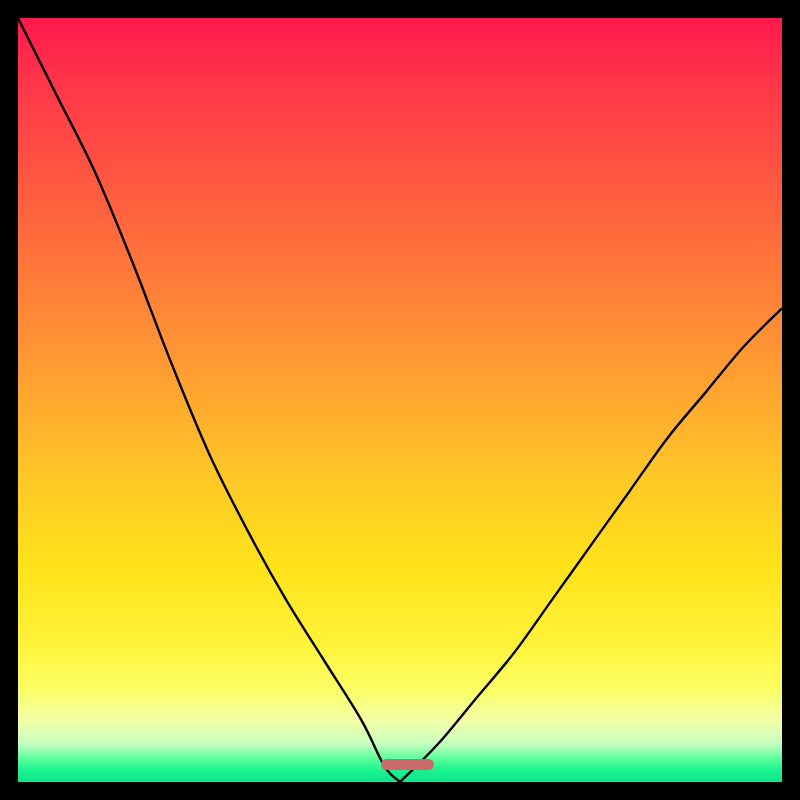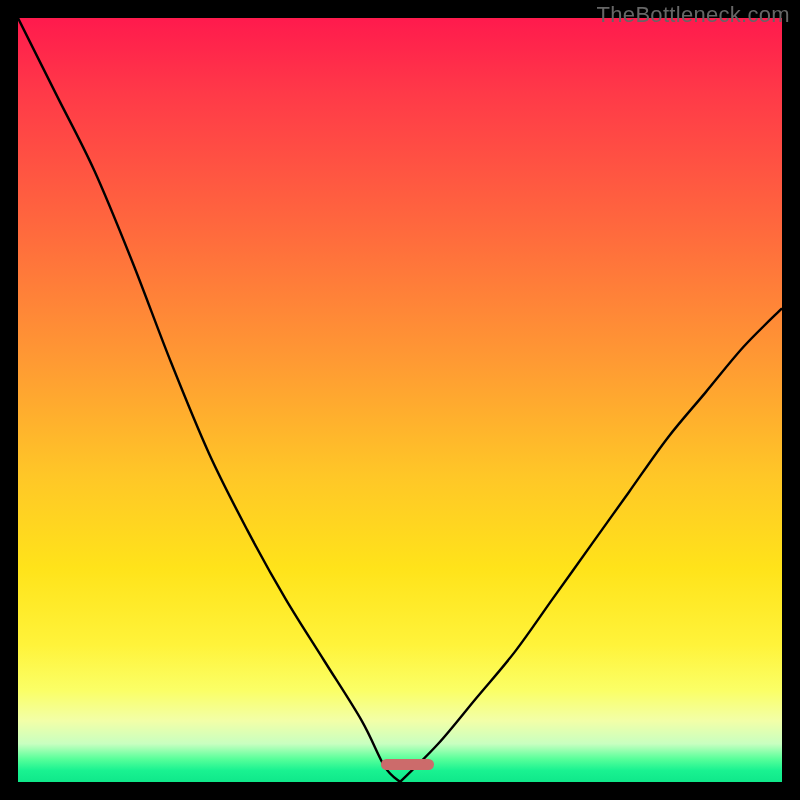--- a/index.html
+++ b/index.html
@@ -81,14 +81,13 @@
     <svg class="curve-svg" viewBox="0 0 764 764" preserveAspectRatio="none">
 
       <path id="left-branch-path" d="M 0.00 0.00 C 6.37 12.73, 25.47 50.93, 38.20 76.40 C 50.93 101.87, 63.67 124.79, 76.40 152.80 C 89.13 180.81, 101.87 212.65, 114.60 244.48 C 127.33 276.31, 140.07 311.97, 152.80 343.80 C 165.53 375.63, 178.27 407.47, 191.00 435.48 C 203.73 463.49, 216.47 487.69, 229.20 511.88 C 241.93 536.07, 254.67 558.99, 267.40 580.64 C 280.13 602.29, 292.87 621.39, 305.60 641.76 C 318.33 662.13, 333.61 685.05, 343.80 702.88 C 353.99 720.71, 360.35 738.53, 366.72 748.72 C 373.09 758.91, 379.45 761.45, 382.00 764.00" fill="none" stroke="#000" stroke-width="2.4"></path>
 
       <path id="right-branch-path" d="M 382.00 764.00 C 388.37 757.63, 407.47 739.81, 420.20 725.80 C 432.93 711.79, 445.67 695.24, 458.40 679.96 C 471.13 664.68, 483.87 650.67, 496.60 634.12 C 509.33 617.57, 522.07 598.47, 534.80 580.64 C 547.53 562.81, 560.27 544.99, 573.00 527.16 C 585.73 509.33, 598.47 491.51, 611.20 473.68 C 623.93 455.85, 636.67 436.75, 649.40 420.20 C 662.13 403.65, 674.87 389.64, 687.60 374.36 C 700.33 359.08, 713.07 342.53, 725.80 328.52 C 738.53 314.51, 757.63 296.69, 764.00 290.32" fill="none" stroke="#000" stroke-width="2.4"></path>
     </svg>
 
     <div id="min-marker" class="marker" style="left: 362.72px; width: 53.48px; top: 740.9px; height: 11px;"></div>
   </div>
 
-  <div class="watermark">TheBottleneck.com</div>
 </div>
 
 </body></html>

